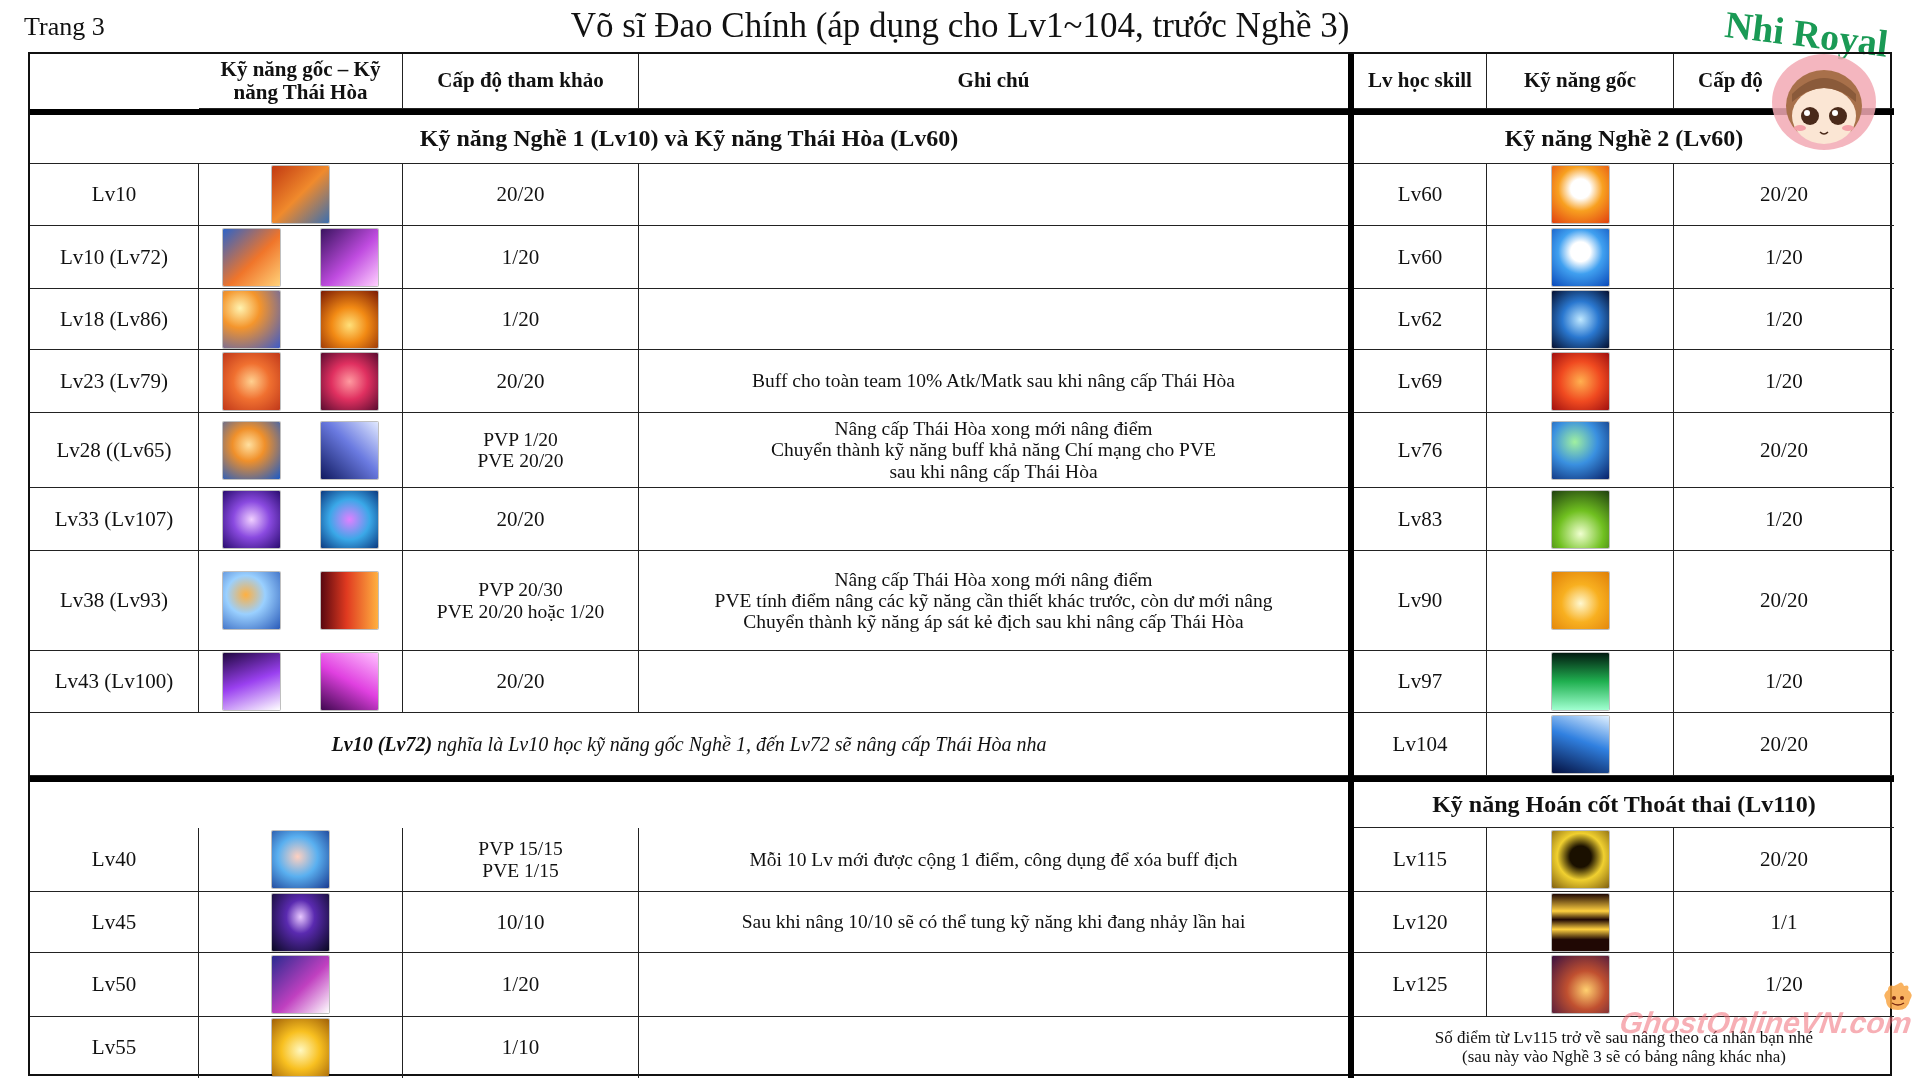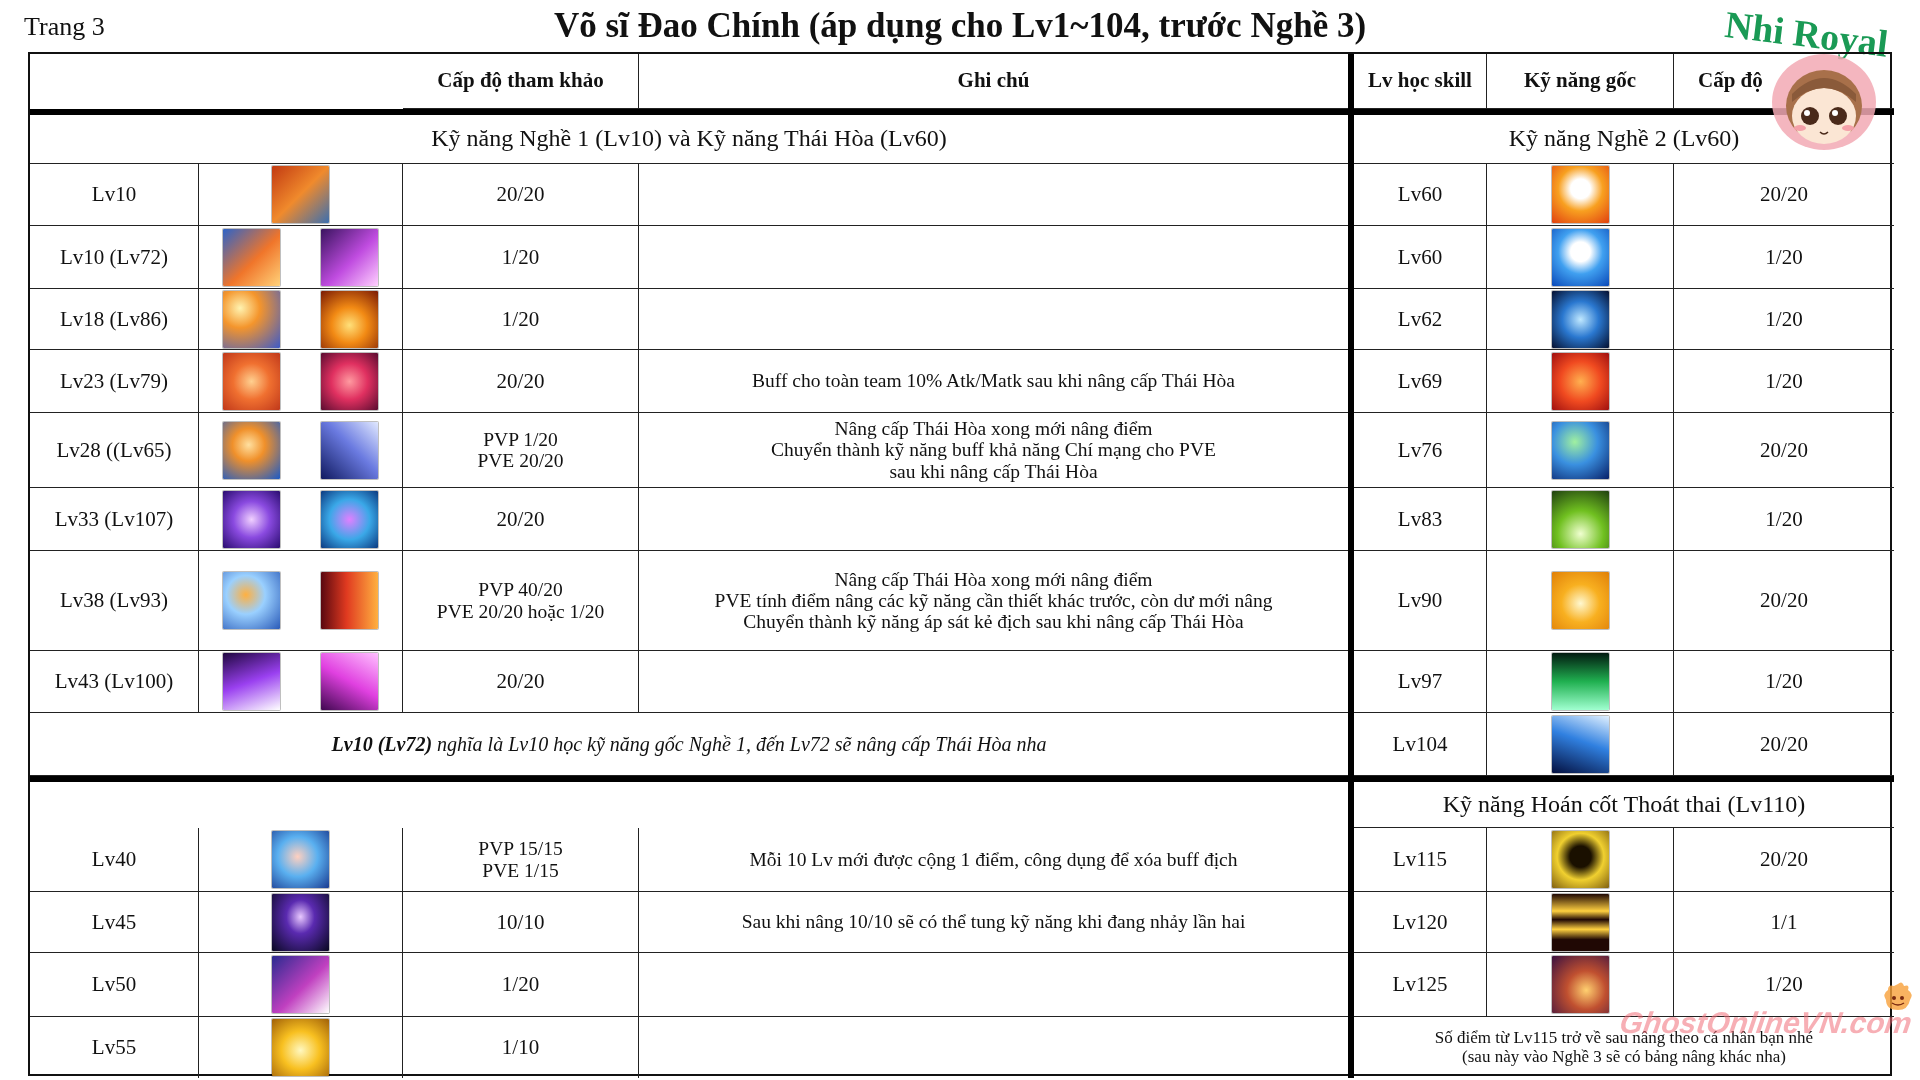--- a/index.html
+++ b/index.html
@@ -1,57 +1,58 @@
 <!DOCTYPE html>
 <html><head>
 <meta charset="utf-8">
 <style>
   html, body { margin:0; padding:0; background:#ffffff; }
   body { width:1920px; height:1080px; position:relative; overflow:hidden;
          font-family:"Liberation Serif","DejaVu Serif",serif; color:#111; }
   .page-label { position:absolute; left:24px; top:12px; font-size:26px; }
   .title { position:absolute; left:0; width:1920px; top:6px; text-align:center;
-           font-size:35px; font-weight:bold; }
+           font-size:35px; font-weight:normal; }
   .wm-name { position:absolute; left:1728px; top:2px; font-size:38px; font-weight:bold;
              color:#1a9a55; transform:rotate(7deg); transform-origin:left top;
              font-family:"Liberation Serif",serif; }
   .avatar { position:absolute; left:1768px; top:44px; width:112px; height:108px; }
   .wm-site { position:absolute; left:1620px; top:1006px; font-size:30px; font-weight:bold;
              font-style:italic; color:rgba(240,110,120,0.55); transform:skewX(-8deg);
              font-family:"Liberation Sans",sans-serif; pointer-events:none; }
   .wm-mascot { position:absolute; left:1880px; top:980px; width:36px; height:34px; }
 
   .grid { position:absolute; left:28px; top:52px; width:1864px; height:1024px;
           display:grid;
           grid-template-columns: 169px 204px 236px 709px 6px 133px 187px 220px;
           grid-template-rows: 55px 6px 49px 62px 63px 61px 63px 75px 63px 100px 62px 63px 6px 46px 64px 61px 64px 61px;
           border:2px solid #111; box-sizing:border-box; }
   .c { border-right:1.5px solid #222; border-bottom:1.5px solid #222;
        display:flex; align-items:center; justify-content:center; text-align:center;
        font-size:21px; line-height:1.05; box-sizing:border-box; padding:0 4px; }
   .hdr { font-weight:bold; font-size:21px; line-height:1.1; }
-  .sec { font-weight:normal; font-size:24px; }
+  .sec { font-weight:bold; font-size:24px; }
   .lvl { font-weight:normal; }
   .thick { background:#000; }
   .note { font-style:italic; font-size:20px; }
   .note b { font-weight:bold; }
   .ghi { font-size:19.5px; line-height:1.08; flex-direction:column; }
   .icons { display:flex; justify-content:space-around; width:100%; align-items:center; }
   .ic { width:57px; height:57px; border-radius:1px; box-shadow:0 0 0 1px rgba(0,0,0,0.25); }
   .lr { border-right:none; }
 </style>
 </head>
 <body>
 
 <div class="page-label">Trang 3</div>
 <div class="title">Võ sĩ Đao Chính (áp dụng cho Lv1~104, trước Nghề 3)</div>
 <div class="wm-name">Nhi Royal</div>
 
 <div class="grid">
 
+  <div class="c hdr" style="grid-column:2;grid-row:1">Kỹ năng gốc – Kỹ năng Thái Hòa</div>
   <div class="c hdr" style="grid-column:3;grid-row:1">Cấp độ tham khảo</div>
   <div class="c hdr" style="grid-column:4;grid-row:1;border-right:none">Ghi chú</div>
   <div class="thick" style="grid-column:5;grid-row:1 / span 18"></div>
   <div class="c hdr" style="grid-column:6;grid-row:1">Lv học skill</div>
   <div class="c hdr" style="grid-column:7;grid-row:1">Kỹ năng gốc</div>
   <div class="c hdr lr" style="grid-column:8;grid-row:1;justify-content:flex-start;padding-left:24px">Cấp độ</div>
 
   <div class="thick" style="grid-column:1 / span 4;grid-row:2"></div>
   <div class="thick" style="grid-column:6 / span 3;grid-row:2"></div>
 
@@ -123,21 +124,21 @@
   <div class="c ghi" style="grid-column:4;grid-row:9;border-right:none"></div>
 
   <div class="c" style="grid-column:1;grid-row:10">Lv38 (Lv93)</div>
   <div class="c" style="grid-column:2;grid-row:10">
     <div class="icons">
       <div class="ic" style="background:radial-gradient(circle at 40% 40%,#ffb040 0%,#9ad0ff 40%,#2a5ab8 100%)"></div>
       <div class="ic" style="background:linear-gradient(90deg,#5a0810 0%,#e03a20 45%,#ffb040 100%)"></div>
     </div>
   </div>
   <div class="c lvl ghi" style="grid-column:3;grid-row:10">
-    <span>PVP 40/20</span>
+    <span>PVP 20/30</span>
     <span>PVE 20/20 hoặc 1/20</span>
   </div>
   <div class="c ghi" style="grid-column:4;grid-row:10;border-right:none">
     <span>Nâng cấp Thái Hòa xong mới nâng điểm</span>
     <span>PVE tính điểm nâng các kỹ năng cần thiết khác trước, còn dư mới nâng</span>
     <span>Chuyển thành kỹ năng áp sát kẻ địch sau khi nâng cấp Thái Hòa</span>
   </div>
 
   <div class="c" style="grid-column:1;grid-row:11">Lv43 (Lv100)</div>
   <div class="c" style="grid-column:2;grid-row:11">

